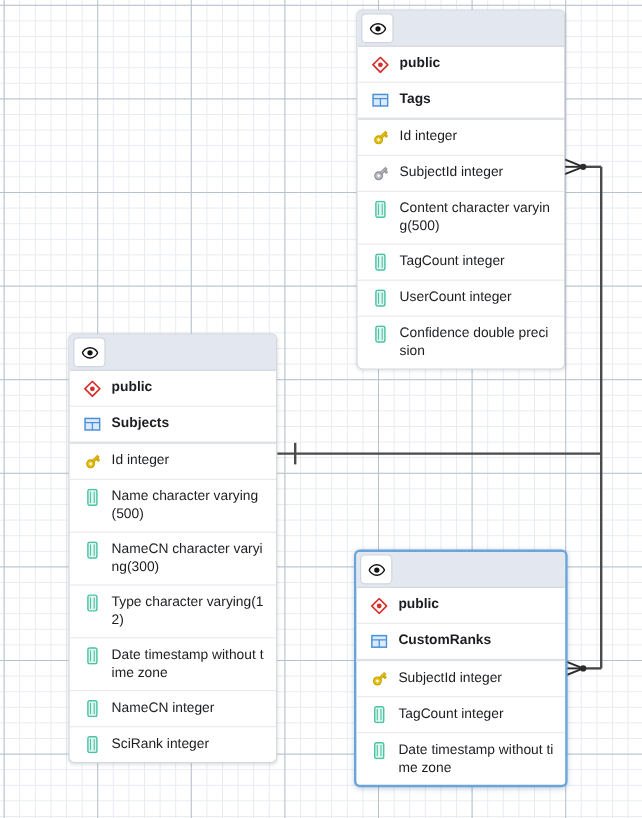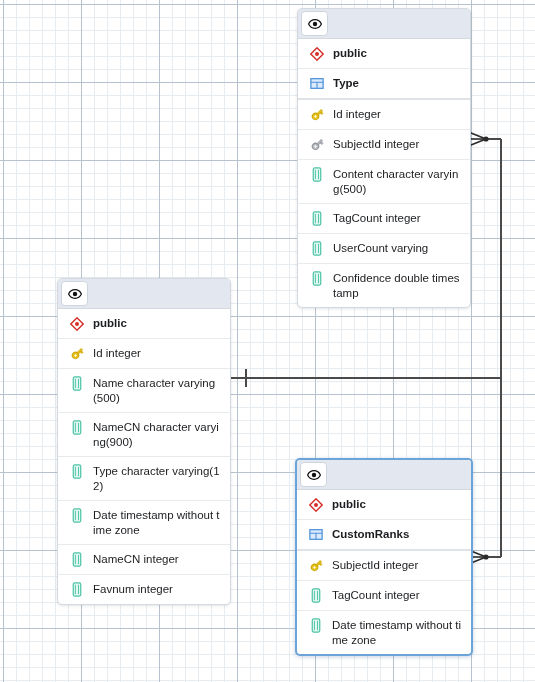--- a/index.html
+++ b/index.html
@@ -156,21 +156,21 @@
           <span class="row-label bold">public</span>
         </div>
         <div class="row name-row">
           <span class="row-icon">
             <svg width="14" height="13" viewBox="0 0 16 14">
               <rect x="1" y="1.5" width="14" height="11" fill="#dbeafc" stroke="#4a90d9" stroke-width="1.4"></rect>
               <line x1="1" y1="5.5" x2="15" y2="5.5" stroke="#4a90d9" stroke-width="1.2"></line>
               <line x1="8" y1="5.5" x2="8" y2="12.5" stroke="#4a90d9" stroke-width="1.2"></line>
             </svg>
           </span>
-          <span class="row-label bold">Type</span>
+          <span class="row-label bold">Tags</span>
         </div>
         <div class="row">
           <span class="row-icon">
             <svg width="15" height="15" viewBox="0 0 16 16">
               <g transform="rotate(-45 8 8)">
                 <circle cx="5" cy="8" r="3.4" fill="#e8c318" stroke="#c9a400" stroke-width="1.1"></circle>
                 <circle cx="5" cy="8" r="1.2" fill="#fff"></circle>
                 <rect x="8" y="7" width="6.5" height="2" fill="#e8c318" stroke="#c9a400" stroke-width="0.9"></rect>
                 <rect x="11.3" y="9" width="1.6" height="2.2" fill="#e8c318" stroke="#c9a400" stroke-width="0.9"></rect>
               </g>
@@ -212,51 +212,61 @@
           <span class="row-label">TagCount integer</span>
         </div>
         <div class="row">
           <span class="row-icon">
             <svg width="10" height="15" viewBox="0 0 10 16">
               <rect x="1" y="1" width="8" height="14" rx="1.6" fill="#e2f7f0" stroke="#4cc3a5" stroke-width="1.3"></rect>
               <line x1="3.3" y1="3" x2="3.3" y2="13" stroke="#4cc3a5" stroke-width="1"></line>
               <line x1="6.6" y1="3" x2="6.6" y2="13" stroke="#4cc3a5" stroke-width="1"></line>
             </svg>
           </span>
-          <span class="row-label">UserCount varying</span>
-        </div>
-        <div class="row">
-          <span class="row-icon">
-            <svg width="10" height="15" viewBox="0 0 10 16">
-              <rect x="1" y="1" width="8" height="14" rx="1.6" fill="#e2f7f0" stroke="#4cc3a5" stroke-width="1.3"></rect>
-              <line x1="3.3" y1="3" x2="3.3" y2="13" stroke="#4cc3a5" stroke-width="1"></line>
-              <line x1="6.6" y1="3" x2="6.6" y2="13" stroke="#4cc3a5" stroke-width="1"></line>
-            </svg>
-          </span>
-          <span class="row-label">Confidence double timestamp</span>
+          <span class="row-label">UserCount integer</span>
+        </div>
+        <div class="row">
+          <span class="row-icon">
+            <svg width="10" height="15" viewBox="0 0 10 16">
+              <rect x="1" y="1" width="8" height="14" rx="1.6" fill="#e2f7f0" stroke="#4cc3a5" stroke-width="1.3"></rect>
+              <line x1="3.3" y1="3" x2="3.3" y2="13" stroke="#4cc3a5" stroke-width="1"></line>
+              <line x1="6.6" y1="3" x2="6.6" y2="13" stroke="#4cc3a5" stroke-width="1"></line>
+            </svg>
+          </span>
+          <span class="row-label">Confidence double precision</span>
         </div>
       </div>
       <div class="table-node" style="left: 57px; top: 278px; width: 174px;">
         <div class="node-header">
           <div class="eye-btn">
             <svg width="14" height="12" viewBox="0 0 16 12">
               <path d="M8 1.1C4.4 1.1 1.6 4 .7 6c.9 2 3.7 4.9 7.3 4.9S14.4 8 15.3 6C14.4 4 11.6 1.1 8 1.1z" fill="none" stroke="#111" stroke-width="1.4"></path>
               <circle cx="8" cy="6" r="2.5" fill="#111"></circle>
             </svg>
           </div>
         </div>
         <div class="row schema-row">
           <span class="row-icon">
             <svg width="14" height="14" viewBox="0 0 16 16">
               <rect x="3" y="3" width="10" height="10" transform="rotate(45 8 8)" fill="#fff" stroke="#d6302b" stroke-width="1.6"></rect>
               <circle cx="8" cy="8" r="2.3" fill="#d6302b"></circle>
             </svg>
           </span>
           <span class="row-label bold">public</span>
         </div>
+        <div class="row name-row">
+          <span class="row-icon">
+            <svg width="14" height="13" viewBox="0 0 16 14">
+              <rect x="1" y="1.5" width="14" height="11" fill="#dbeafc" stroke="#4a90d9" stroke-width="1.4"></rect>
+              <line x1="1" y1="5.5" x2="15" y2="5.5" stroke="#4a90d9" stroke-width="1.2"></line>
+              <line x1="8" y1="5.5" x2="8" y2="12.5" stroke="#4a90d9" stroke-width="1.2"></line>
+            </svg>
+          </span>
+          <span class="row-label bold">Subjects</span>
+        </div>
         <div class="row">
           <span class="row-icon">
             <svg width="15" height="15" viewBox="0 0 16 16">
               <g transform="rotate(-45 8 8)">
                 <circle cx="5" cy="8" r="3.4" fill="#e8c318" stroke="#c9a400" stroke-width="1.1"></circle>
                 <circle cx="5" cy="8" r="1.2" fill="#fff"></circle>
                 <rect x="8" y="7" width="6.5" height="2" fill="#e8c318" stroke="#c9a400" stroke-width="0.9"></rect>
                 <rect x="11.3" y="9" width="1.6" height="2.2" fill="#e8c318" stroke="#c9a400" stroke-width="0.9"></rect>
               </g>
             </svg>
@@ -274,21 +284,21 @@
           <span class="row-label">Name character varying(500)</span>
         </div>
         <div class="row">
           <span class="row-icon">
             <svg width="10" height="15" viewBox="0 0 10 16">
               <rect x="1" y="1" width="8" height="14" rx="1.6" fill="#e2f7f0" stroke="#4cc3a5" stroke-width="1.3"></rect>
               <line x1="3.3" y1="3" x2="3.3" y2="13" stroke="#4cc3a5" stroke-width="1"></line>
               <line x1="6.6" y1="3" x2="6.6" y2="13" stroke="#4cc3a5" stroke-width="1"></line>
             </svg>
           </span>
-          <span class="row-label">NameCN character varying(900)</span>
+          <span class="row-label">NameCN character varying(300)</span>
         </div>
         <div class="row">
           <span class="row-icon">
             <svg width="10" height="15" viewBox="0 0 10 16">
               <rect x="1" y="1" width="8" height="14" rx="1.6" fill="#e2f7f0" stroke="#4cc3a5" stroke-width="1.3"></rect>
               <line x1="3.3" y1="3" x2="3.3" y2="13" stroke="#4cc3a5" stroke-width="1"></line>
               <line x1="6.6" y1="3" x2="6.6" y2="13" stroke="#4cc3a5" stroke-width="1"></line>
             </svg>
           </span>
           <span class="row-label">Type character varying(12)</span>
@@ -314,21 +324,21 @@
           <span class="row-label">NameCN integer</span>
         </div>
         <div class="row">
           <span class="row-icon">
             <svg width="10" height="15" viewBox="0 0 10 16">
               <rect x="1" y="1" width="8" height="14" rx="1.6" fill="#e2f7f0" stroke="#4cc3a5" stroke-width="1.3"></rect>
               <line x1="3.3" y1="3" x2="3.3" y2="13" stroke="#4cc3a5" stroke-width="1"></line>
               <line x1="6.6" y1="3" x2="6.6" y2="13" stroke="#4cc3a5" stroke-width="1"></line>
             </svg>
           </span>
-          <span class="row-label">Favnum integer</span>
+          <span class="row-label">SciRank integer</span>
         </div>
       </div>
       <div class="table-node selected" style="left: 295px; top: 458px; width: 178px;">
         <div class="node-header">
           <div class="eye-btn">
             <svg width="14" height="12" viewBox="0 0 16 12">
               <path d="M8 1.1C4.4 1.1 1.6 4 .7 6c.9 2 3.7 4.9 7.3 4.9S14.4 8 15.3 6C14.4 4 11.6 1.1 8 1.1z" fill="none" stroke="#111" stroke-width="1.4"></path>
               <circle cx="8" cy="6" r="2.5" fill="#111"></circle>
             </svg>
           </div>

